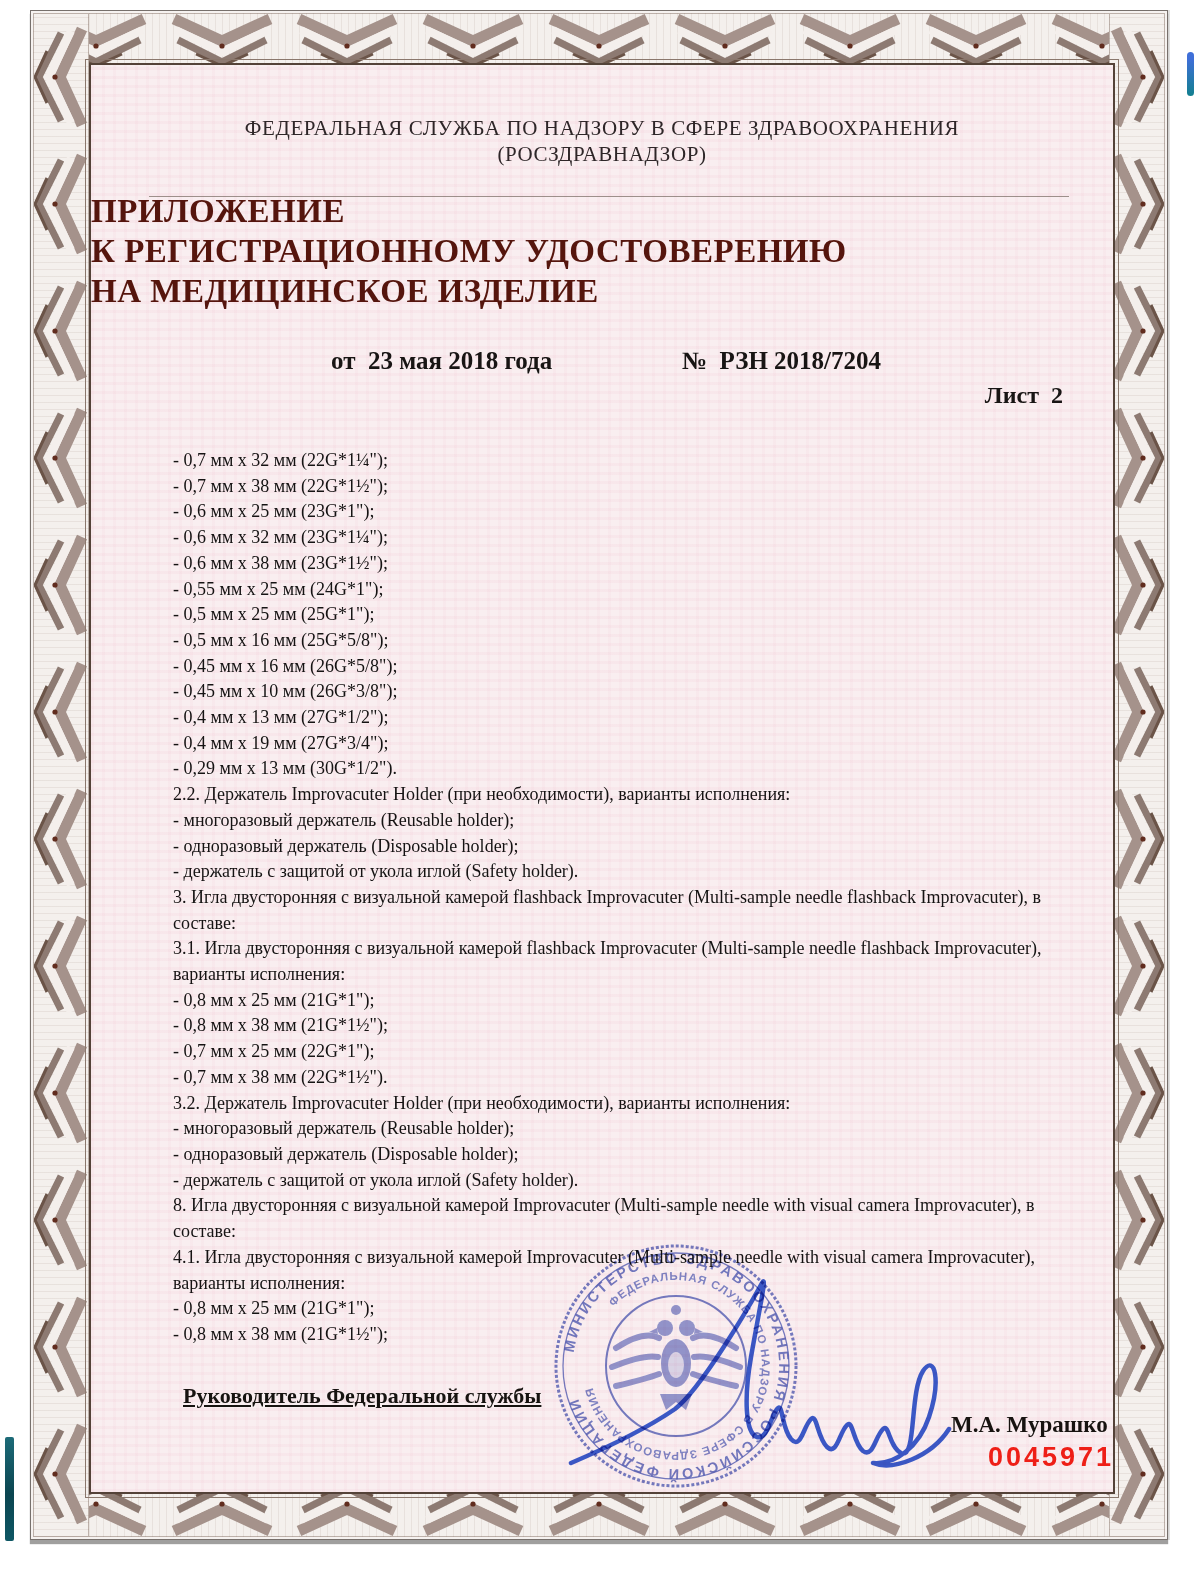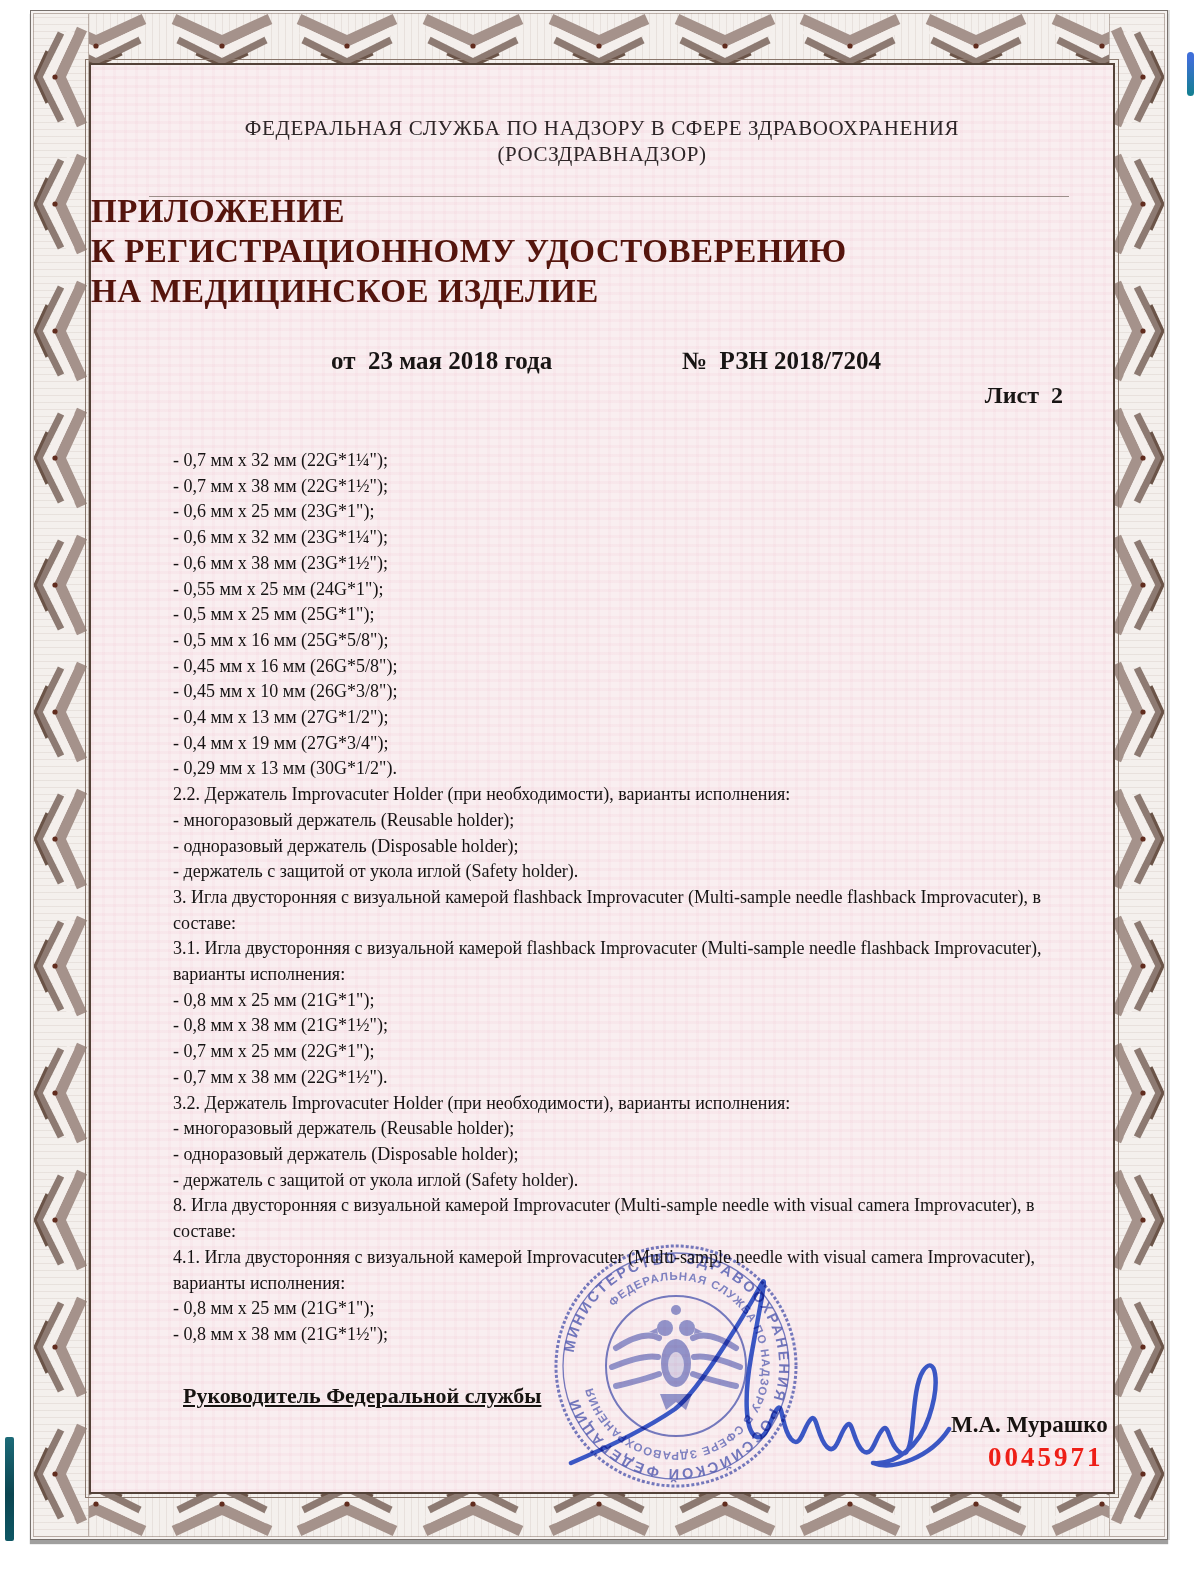--- a/index.html
+++ b/index.html
@@ -49,21 +49,21 @@
   .sheet-label{position:absolute;top:317px;right:50px;font-weight:700;font-size:24px;
                color:#181514;white-space:pre;}
   
   .body-text{position:absolute;top:368px;left:82px;width:906px;
              font-size:18px;line-height:25.7px;color:#151313;margin-top:15px;}
   .body-line{white-space:normal;}
   
   .signer-titles{position:absolute;top:1316px;left:92px;font-weight:700;font-size:22px;
                  line-height:30px;color:#171310;text-decoration:underline;}
   .signer-name{position:absolute;top:1347px;left:860px;font-weight:700;font-size:23px;color:#171310;}
-  .serial{position:absolute;top:1377px;left:897px;font-family:Liberation Serif, serif;
+  .serial{position:absolute;top:1377px;left:897px;font-family:Liberation Sans, sans-serif;
           font-weight:700;font-size:27px;letter-spacing:3px;color:#ee1f17;}
   
   .stamp{position:absolute;left:515px;top:1225px;width:260px;height:260px;
          mix-blend-mode:multiply;opacity:.92;}
   .signature{position:absolute;left:510px;top:1240px;width:440px;height:240px;
              mix-blend-mode:multiply;}
   
   .artifact-left{position:absolute;left:5px;top:1437px;width:9px;height:104px;border-radius:2px;
                  background:linear-gradient(180deg,#1d6b78,#0b4550 55%,#0e5764);}
   .artifact-top-right{position:absolute;left:1187px;top:52px;width:7px;height:44px;border-radius:4px;

